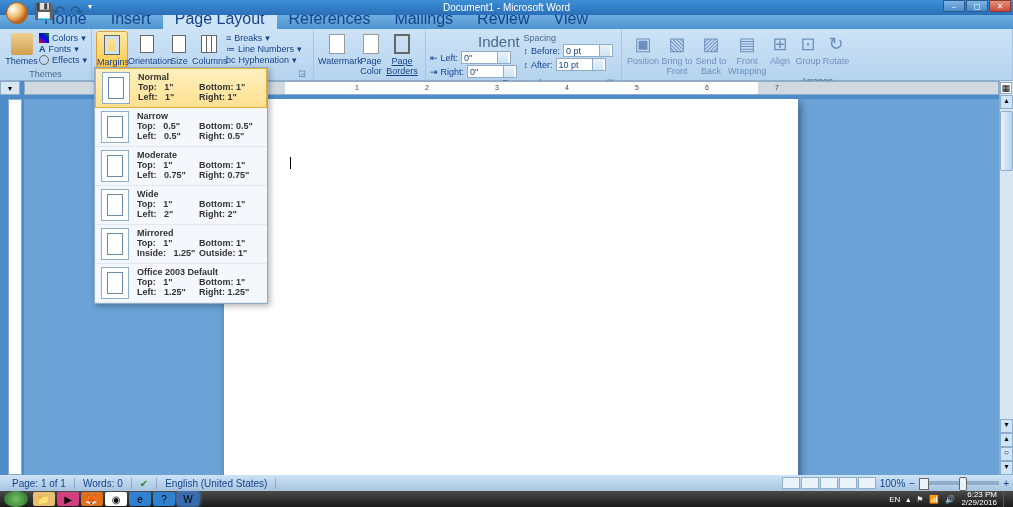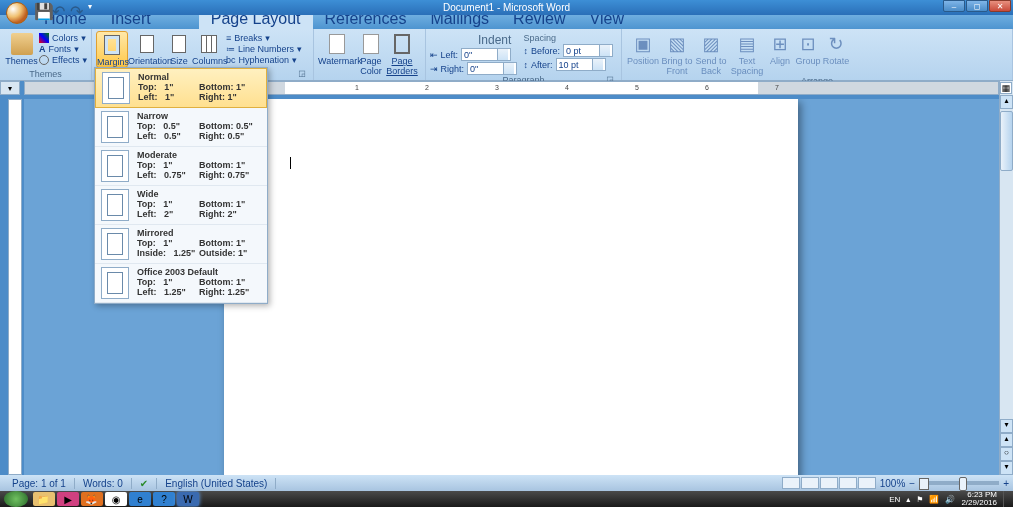--- a/index.html
+++ b/index.html
@@ -11,21 +11,21 @@
 .qat { display: flex; gap: 6px; margin-left: 34px; align-items: center; height: 100%; }
 .qat-icon { width: 12px; height: 12px; display:inline-block; }
 .title-txt { position: absolute; left: 50%; transform: translateX(-50%); color: #fff; font-size: 10px; }
 .winbtns { position: absolute; right: 2px; top: 0; display: flex; }
 .winbtn { width: 22px; height: 12px; background: linear-gradient(#7fb5e8,#4a8cc8); border:1px solid #2a5a8a; margin-left:1px; display:flex; align-items:center; justify-content:center; font-size:8px; color:#fff; border-radius:0 0 2px 2px;}
 .winbtn.close { background: linear-gradient(#e8907f,#c84a3a); border-color:#8a3a2a;}
 
 
 .tabstrip { height: 14px; background: linear-gradient(#6faee0,#4d94d0); display: flex; align-items: flex-end; padding-left: 32px; }
 .tab { font-size: 16px; color: #15428b; padding: 1px 12px; cursor: pointer; }
-.tab.active { background: #cde3f6; border-radius: 3px 3px 0 0; margin-left: 36px; }
+.tab.active { background: #cde3f6; border-radius: 3px 3px 0 0; }
 
 
 .ribbon { height: 52px; background: linear-gradient(#cde3f6,#b5d3ee); display: flex; border-bottom: 1px solid #8facc8; }
 .group { border-right: 1px solid #a8c4e0; padding: 2px 4px 0; display: flex; flex-direction: column; position: relative; }
 .group-body { flex: 1; display: flex; align-items: flex-start; }
 .group-label { font-size: 9px; color: #4a6a8a; text-align: center; padding-bottom: 1px; position: relative; }
 .group-label .launcher { position:absolute; right:2px; bottom:1px; width:10px; height:10px; font-size:8px; color:#4a6a8a;}
 .big-btn { width: 38px; text-align: center; font-size: 9px; color: #15428b; padding-top: 2px; cursor:pointer; }
 .big-btn .ico { width: 22px; height: 22px; margin: 0 auto 1px; display:flex; align-items:center; justify-content:center; font-size:18px;}
 .big-btn.active { background: linear-gradient(#ffe8a8,#ffc848); border:1px solid #e0a030; border-radius:3px; }
@@ -180,21 +180,21 @@
           </div>
         <span>Page Borders</span>
       </div>
     </div>
     <div class="group-label">Page Background</div>
   </div>
 
   <div class="group" style="width:196px;">
     <div class="group-body">
       <div class="stack" style="width:94px;">
-        <div style="font-size:12px;color:#4a6a8a;padding-left:48px;">Indent</div>
+        <div style="font-size:15px;color:#4a6a8a;padding-left:48px;">Indent</div>
         <div class="row">
             <span>⇤</span>
             <span>Left:</span>
             <span class="spin">0"</span>
           </div>
         <div class="row">
             <span>⇥</span>
             <span>Right:</span>
             <span class="spin">0"</span>
           </div>
@@ -214,21 +214,21 @@
       </div>
     </div>
     <div class="group-label"><span>Paragraph</span><span class="launcher">◲</span></div>
   </div>
 
   <div class="group" style="flex:1;">
     <div class="group-body">
       <div class="big-btn" style="width:34px;opacity:0.5;"><div class="ico">▣</div><span>Position</span></div>
       <div class="big-btn" style="width:34px;opacity:0.5;"><div class="ico">▧</div><span>Bring to Front</span></div>
       <div class="big-btn" style="width:34px;opacity:0.5;"><div class="ico">▨</div><span>Send to Back</span></div>
-      <div class="big-btn" style="width:38px;opacity:0.5;"><div class="ico">▤</div><span>Text Spacing</span></div>
+      <div class="big-btn" style="width:38px;opacity:0.5;"><div class="ico">▤</div><span>Front Wrapping</span></div>
       <div class="big-btn" style="width:28px;opacity:0.5;"><div class="ico">⊞</div><span>Align</span></div>
       <div class="big-btn" style="width:28px;opacity:0.5;"><div class="ico">⊡</div><span>Group</span></div>
       <div class="big-btn" style="width:28px;opacity:0.5;"><div class="ico">↻</div><span>Rotate</span></div>
     </div>
     <div class="group-label">Arrange</div>
   </div>
 </div>
 
 <div class="workspace">
   <div class="selbar">▾</div>

